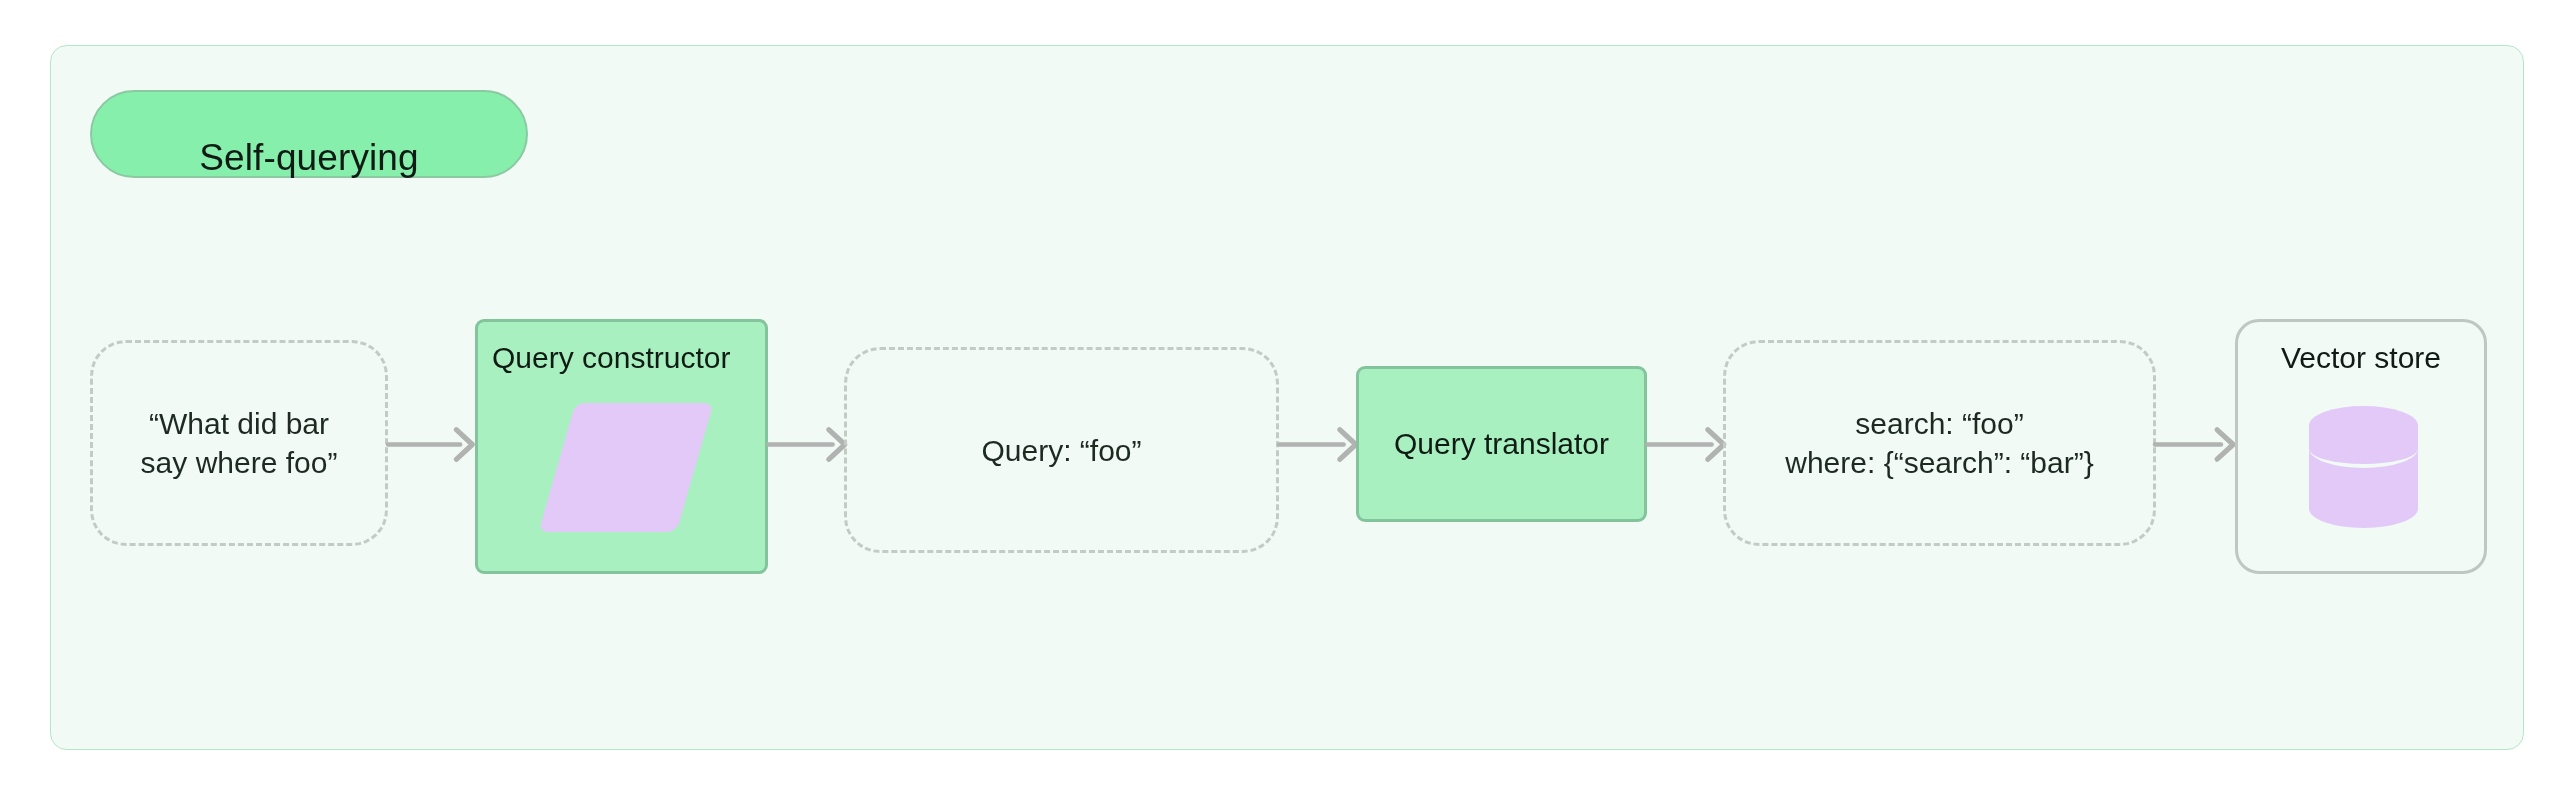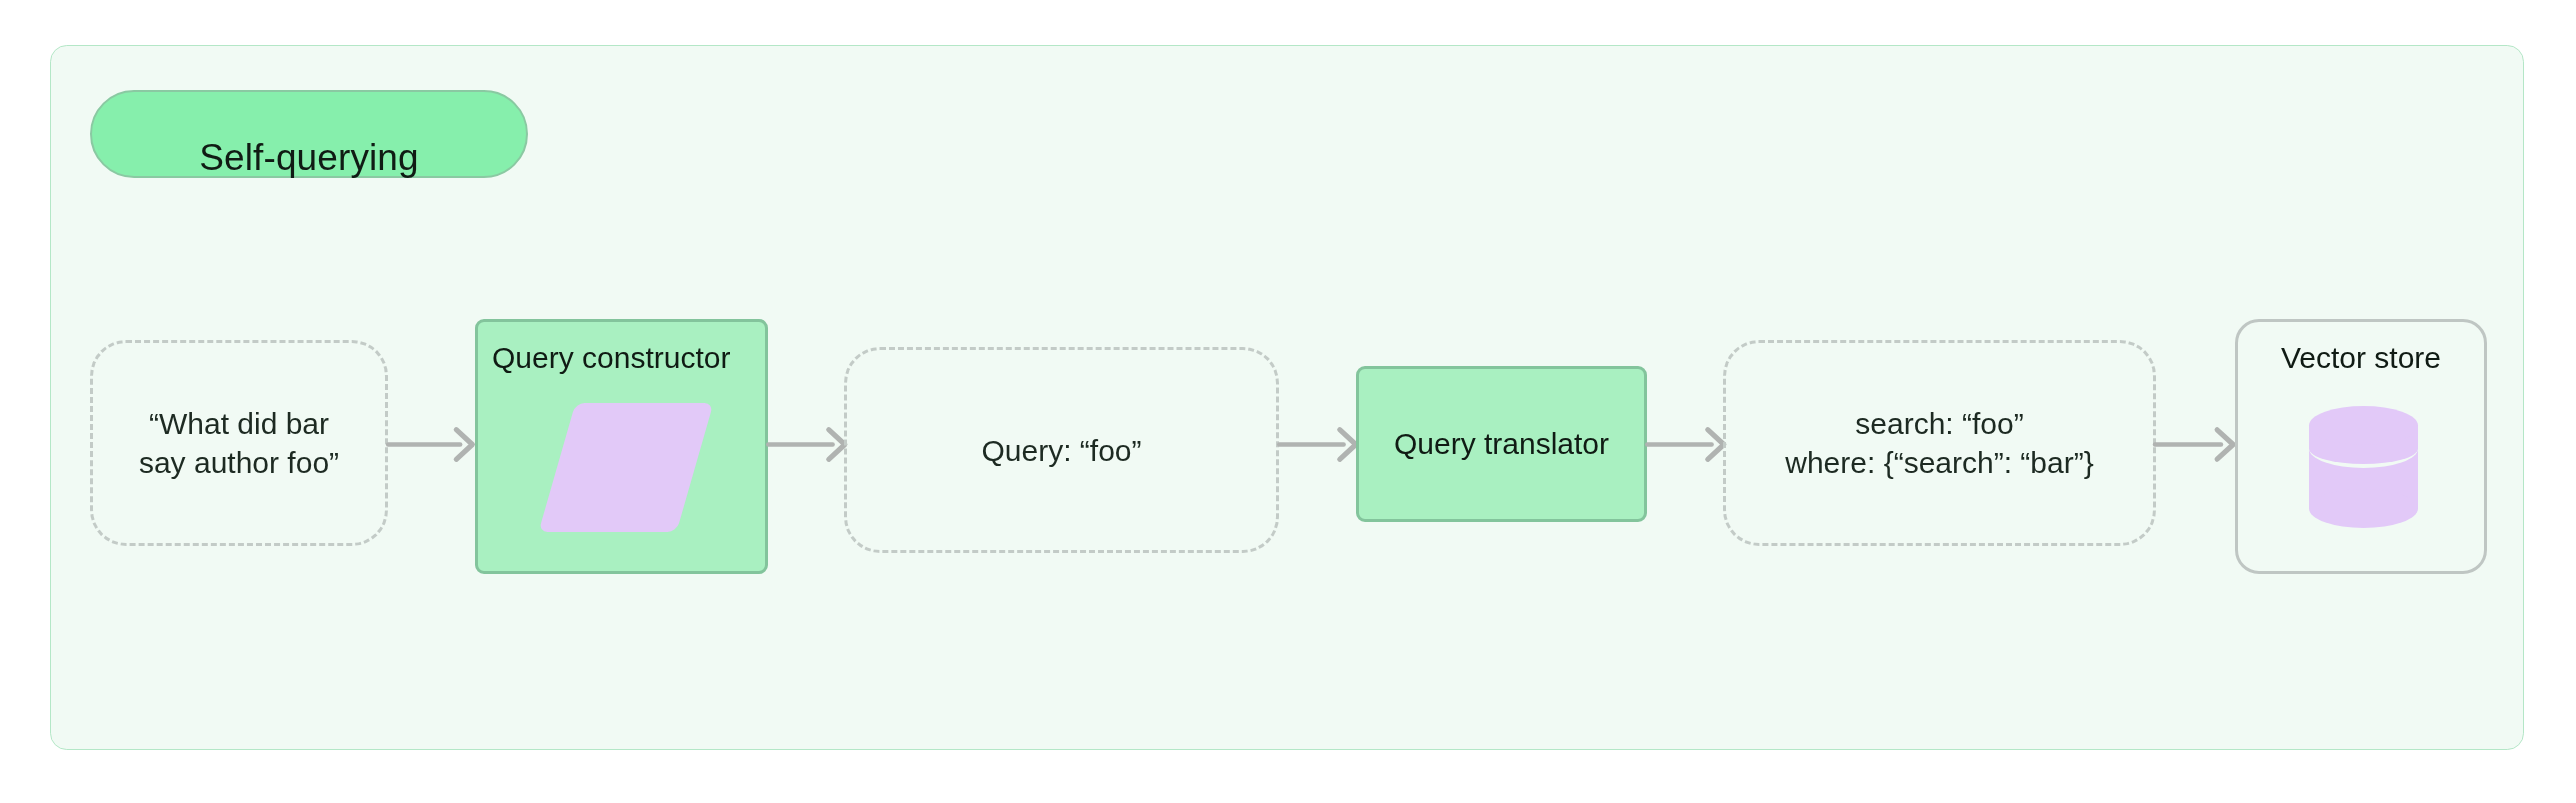--- a/index.html
+++ b/index.html
@@ -178,21 +178,21 @@
 <div id="canvas">
 
   <div class="subgraph"></div>
 
   <div class="title-pill">
     <span class="title-pill-label">Self-querying</span>
   </div>
 
   <div class="node dashed" style="left:90px; top:340px; width:298px; height:206px;">
     <span class="line">“What did bar</span>
-    <span class="line">say author foo”</span>
+    <span class="line">say where foo”</span>
   </div>
 
   <div class="edge" style="left:388px; top:422px; width:89px;">
     <svg width="89" height="45" viewBox="0 0 138 70" aria-hidden="true">
       <line x1="0" y1="35" x2="112" y2="35" stroke="#b0b3b1" stroke-width="7" stroke-linecap="round"></line>
       <polyline points="106,12 131,35 106,58" fill="none" stroke="#b0b3b1" stroke-width="8" stroke-linecap="round" stroke-linejoin="round"></polyline>
     </svg>
   </div>
 
   <div class="node process" style="left:475px; top:319px; width:293px; height:255px;">

